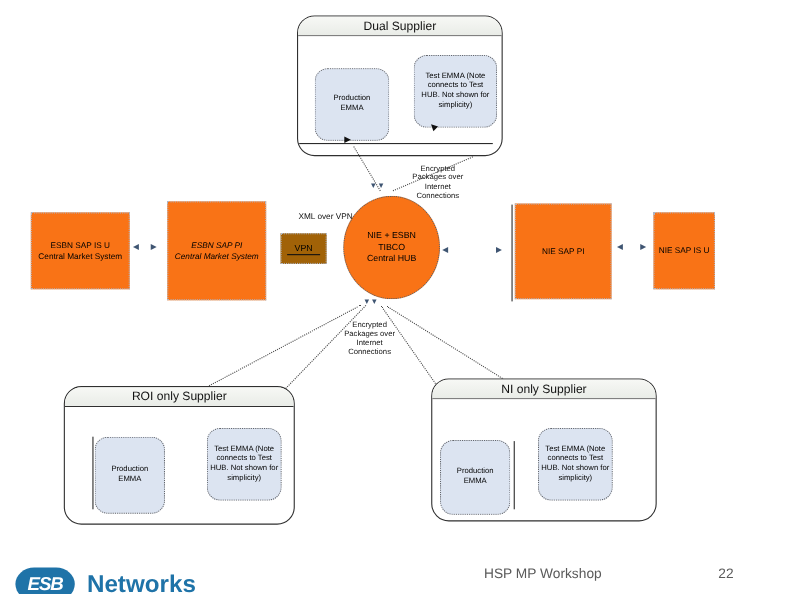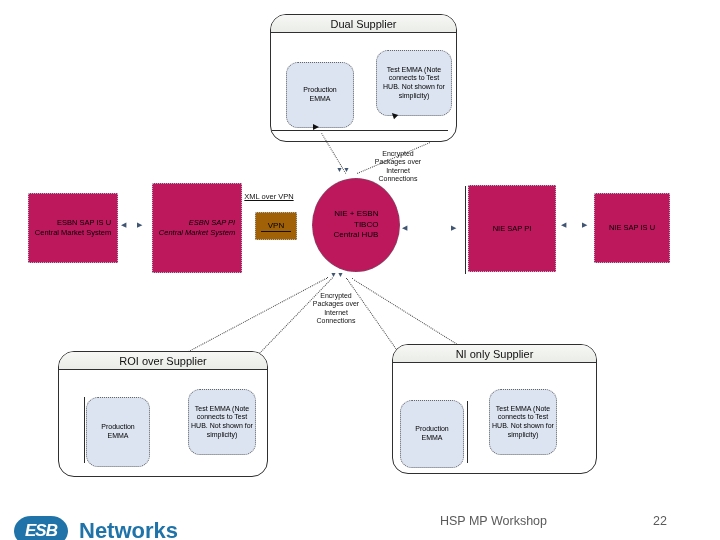--- a/index.html
+++ b/index.html
@@ -9,22 +9,22 @@
   
   .container{border:1px solid #2f2f2f;border-radius:16px;background:#fff;}
   .ctitle{height:17px;border-bottom:1px solid #2f2f2f;background:linear-gradient(#f7f8f5,#e9ece7);
           border-radius:15px 15px 0 0;display:flex;align-items:center;justify-content:center;
           font-size:11px;color:#111;}
   
   .node{background:#dce4f1;border:1px dotted #63656a;border-radius:12px;display:flex;align-items:center;
         justify-content:center;text-align:center;font-size:7px;line-height:1.25;white-space:pre-line;
         padding:2px;box-sizing:border-box;}
   
-  .sq{background:#be185d;border:1px dotted #aeb6c6;display:flex;align-items:center;justify-content:center;
-      text-align:right;font-size:7.5px;line-height:1.3;white-space:pre-line;box-sizing:border-box;padding:2px;}
+  .sq{background:#f97316;border:1px dotted #aeb6c6;display:flex;align-items:center;justify-content:center;
+      text-align:center;font-size:7.5px;line-height:1.3;white-space:pre-line;box-sizing:border-box;padding:2px;}
   .hub{border-radius:50%;border:1px dotted #5c5e63;font-size:8px;}
   .lbl{font-size:7px;line-height:1.2;text-align:center;white-space:pre-line;color:#111;}
   .dot{height:0;border-top:1px dotted #4a4a4a;transform-origin:0 0;}
   .vline,.hline{background:#2b2b2b;}
   .tri{width:0;height:0;border-left:3.5px solid transparent;border-right:3.5px solid transparent;
        border-top:6px solid #101010;}
   .uarr{color:#3f5572;font-size:7px;line-height:1;}
   .vpnbox{background:#a16207;border:1px dotted #aeb6c6;display:flex;flex-direction:column;align-items:center;
           justify-content:center;font-size:8px;box-sizing:border-box;}
   .vpnbox .ul{width:30px;height:1px;background:#111;margin-top:1px;}
@@ -59,33 +59,33 @@
 Packages over
 Internet
 Connections</div>
   <span class="abs uarr" style="left:336px;top:166px;">▼▼</span>
 
   <div class="abs sq" style="left:28px;top:193px;width:90px;height:70px;">ESBN SAP IS U
 Central Market System</div>
   <div class="abs sq" style="left:152px;top:183px;width:90px;height:90px;font-style:italic;">ESBN SAP PI
 Central Market System</div>
 
-  <div class="abs lbl" style="left:237px;top:192px;width:64px;font-size:7.5px;text-decoration:underline;">XML over VPN</div>
+  <div class="abs lbl" style="left:264px;top:192px;width:64px;font-size:7.5px;">XML over VPN</div>
   <div class="abs vpnbox" style="left:255px;top:212px;width:42px;height:28px;">
     <span>VPN</span>
     <span class="ul"></span>
   </div>
 
   <div class="abs sq hub" style="left:312px;top:178px;width:88px;height:94px;">NIE + ESBN
 TIBCO
 Central HUB</div>
 
   <div class="abs vline" style="left:465px;top:186px;width:1px;height:88px;"></div>
   <div class="abs sq" style="left:468px;top:185px;width:88px;height:87px;">NIE SAP PI</div>
-  <div class="abs sq" style="left:594px;top:193px;width:76px;height:70px;">NIE SAP IS U</div>
+  <div class="abs sq" style="left:594px;top:193px;width:56px;height:70px;">NIE SAP IS U</div>
 
   <span class="abs uarr" style="left:121px;top:221px;">◀</span>
   <span class="abs uarr" style="left:137px;top:221px;">▶</span>
   <span class="abs uarr" style="left:402px;top:224px;">◀</span>
   <span class="abs uarr" style="left:451px;top:224px;">▶</span>
   <span class="abs uarr" style="left:561px;top:221px;">◀</span>
   <span class="abs uarr" style="left:582px;top:221px;">▶</span>
 
   <span class="abs uarr" style="left:330px;top:271px;">▼▼</span>
   <div class="abs dot" style="left:333px;top:278px;width:147px;transform:rotate(134deg);"></div>
@@ -95,21 +95,21 @@
   <div class="abs lbl" style="left:296px;top:292px;width:80px;">Encrypted
 Packages over
 Internet
 Connections</div>
   <div class="abs tri" style="left:110px;top:386px;transform:rotate(40deg);"></div>
   <div class="abs tri" style="left:224px;top:374px;transform:rotate(45deg);"></div>
   <div class="abs tri" style="left:420px;top:390px;transform:rotate(-50deg);"></div>
   <div class="abs tri" style="left:514px;top:376px;transform:rotate(-35deg);"></div>
 
   <div class="abs container" style="left:58px;top:351px;width:208px;height:124px;">
-    <div class="ctitle">ROI over Supplier</div>
+    <div class="ctitle">ROI only Supplier</div>
   </div>
   <div class="abs vline" style="left:84px;top:397px;width:1px;height:66px;"></div>
   <div class="abs node" style="left:86px;top:397px;width:64px;height:70px;">Production
 EMMA</div>
   <div class="abs node" style="left:188px;top:389px;width:68px;height:66px;">Test EMMA (Note
 connects to Test
 HUB. Not shown for
 simplicity)</div>
 
   <div class="abs container" style="left:392px;top:344px;width:203px;height:128px;">

